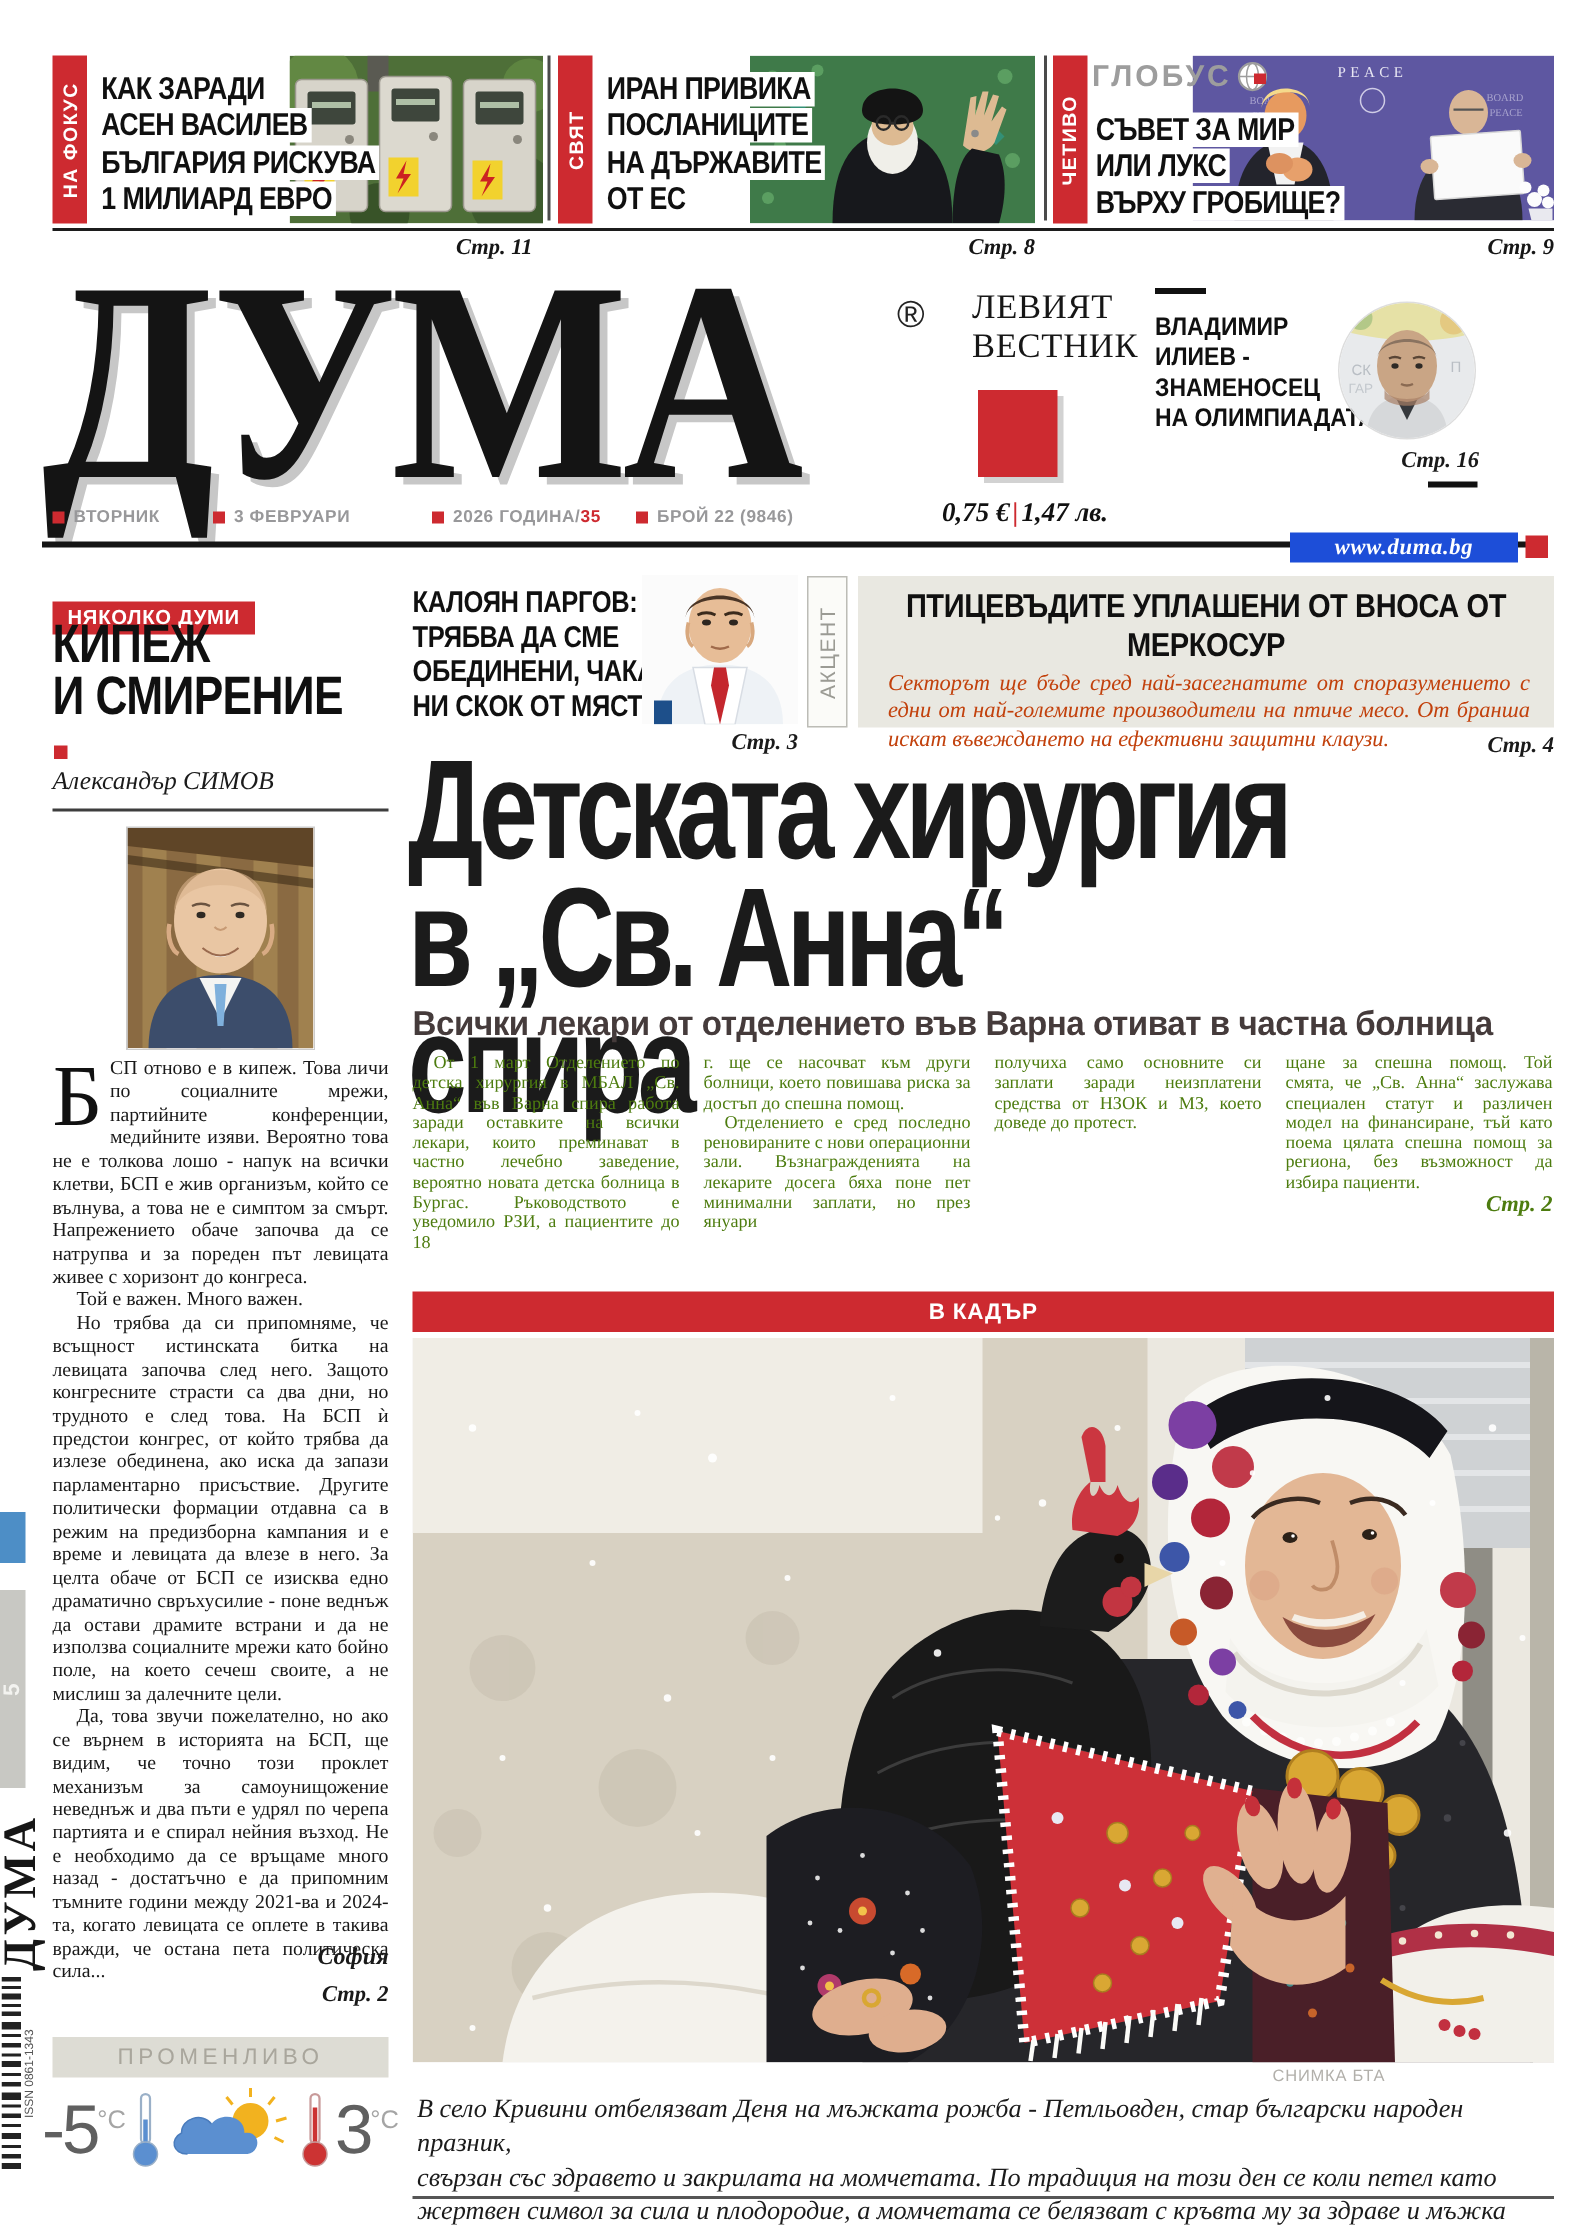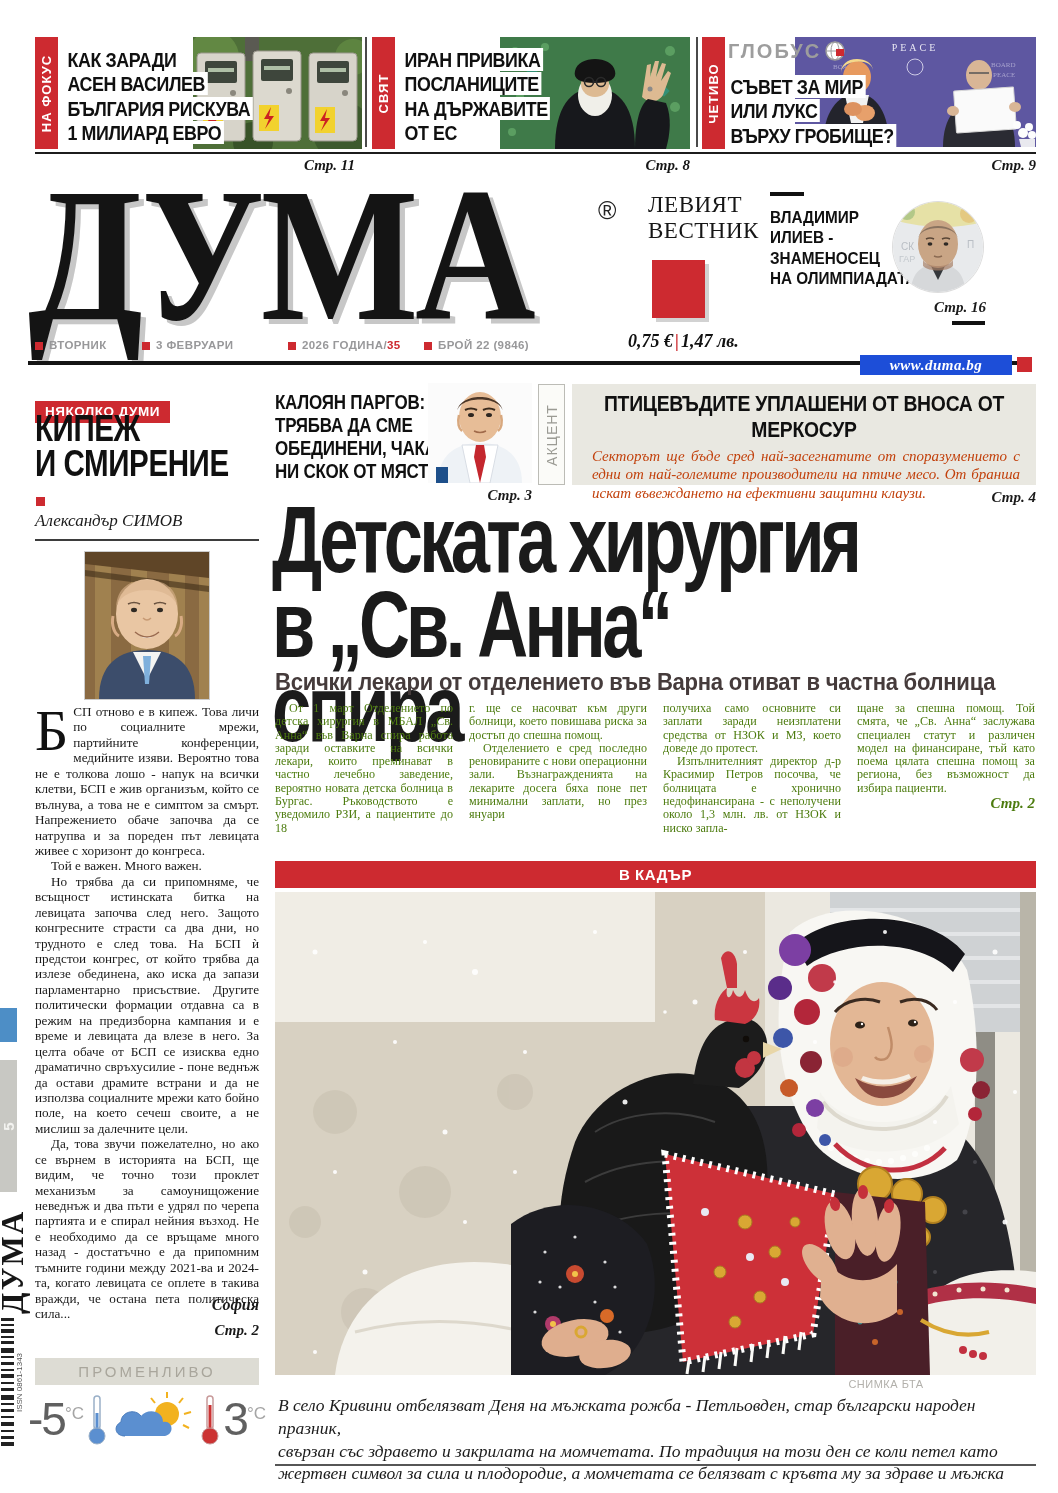--- a/index.html
+++ b/index.html
@@ -457,21 +457,20 @@
 
   <div class="abs col c1">
     <p>От 1 март Отделението по детска хирургия в МБАЛ „Св. Анна“ във Варна спира работа заради оставките на всички лекари, които преминават в частно лечебно заведение, вероятно новата детска болница в Бургас. Ръководството е уведомило РЗИ, а пациентите до 18</p>
   </div>
   <div class="abs col c2">
     <p class="cont">г. ще се насочват към други болници, което повишава риска за достъп до спешна помощ.</p>
     <p>Отделението е сред последно реновираните с нови операционни зали. Възнагражденията на лекарите досега бяха поне пет минимални заплати, но през януари</p>
   </div>
   <div class="abs col c3">
     <p class="cont">получиха само основните си заплати заради неизплатени средства от НЗОК и МЗ, което доведе до протест.</p>
-    <p>Изпълнителният директор д-р Красимир Петров посочва, че болницата е хронично недофинансирана - с неполучени около 1,3 млн. лв. от НЗОК и ниско запла-</p>
   </div>
   <div class="abs col c4">
     <p class="cont">щане за спешна помощ. Той смята, че „Св. Анна“ заслужава специален статут и различен модел на финансиране, тъй като поема цялата спешна помощ за региона, без възможност да избира пациенти.</p>
     <p class="main-page">Стр. 2</p>
   </div>
 
   <div class="abs vkadar red">В КАДЪР</div>
 
   <div class="abs main-photo">
     <svg width="761" height="483" viewBox="0 0 761 483">

